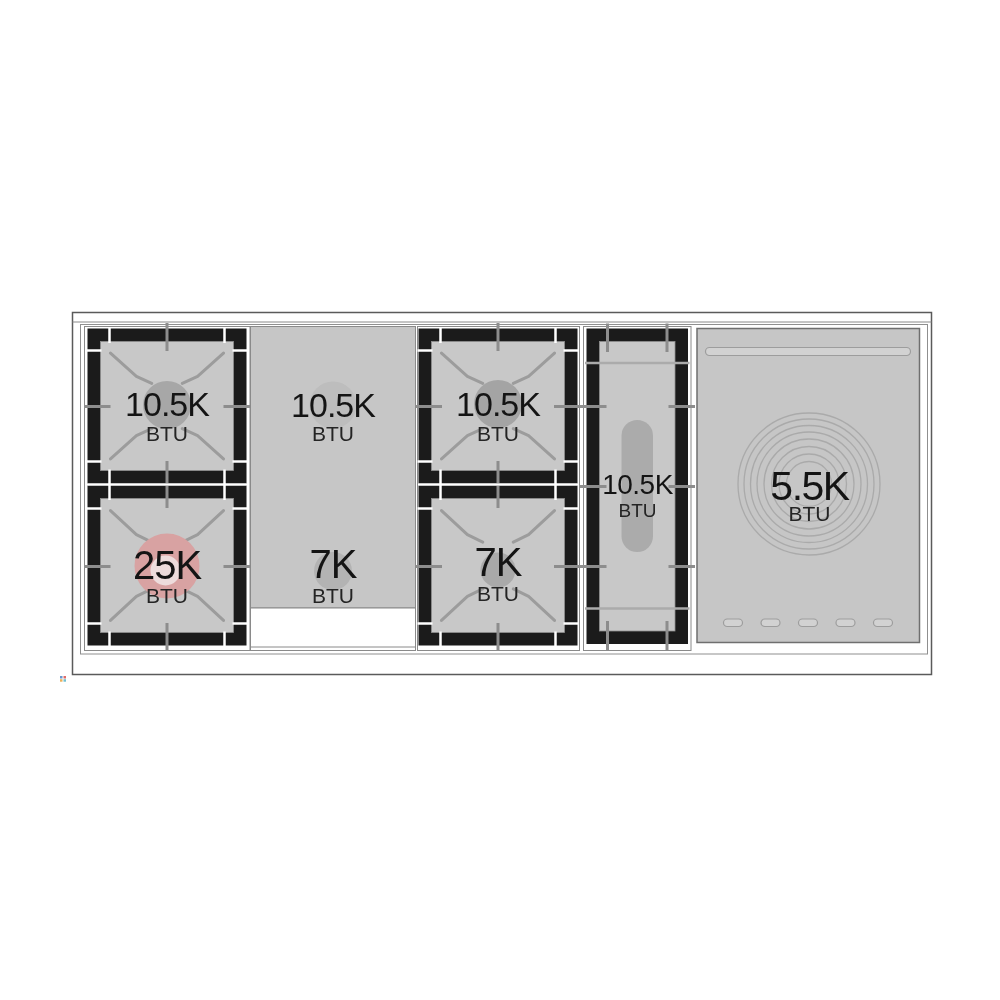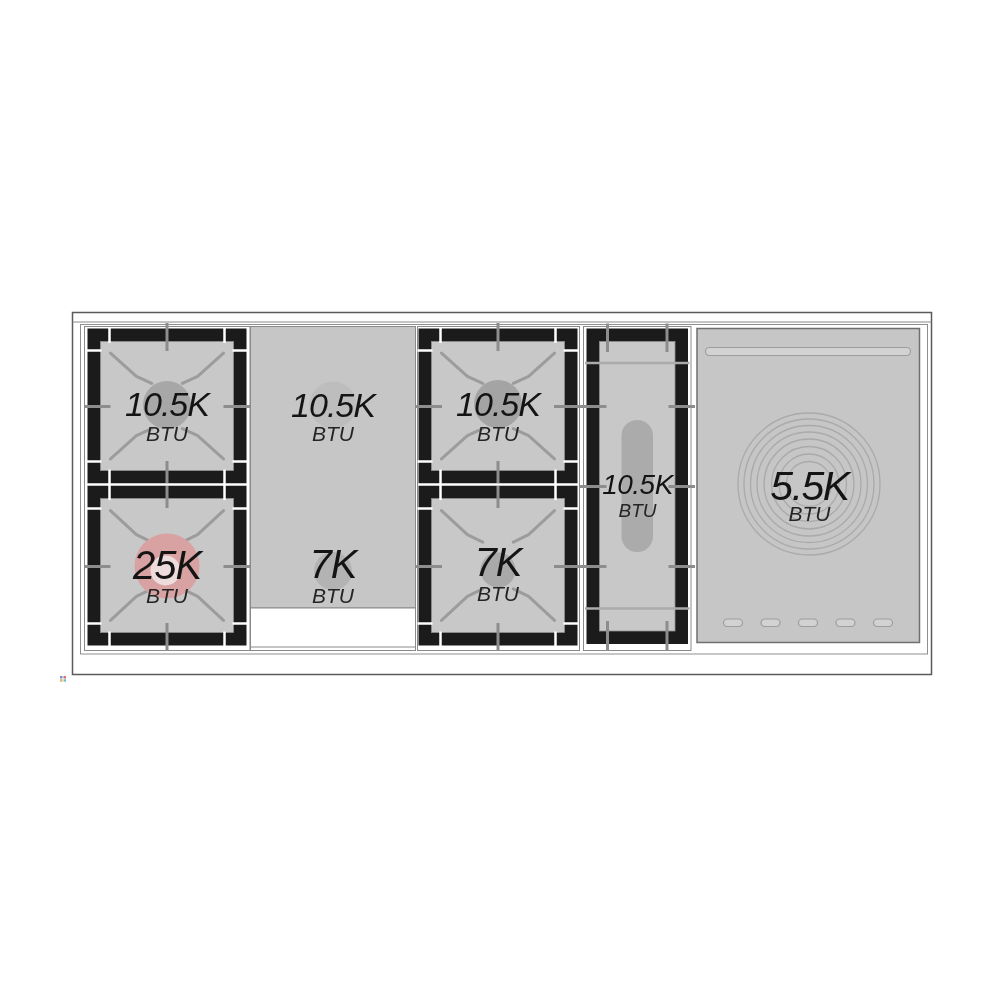--- a/index.html
+++ b/index.html
@@ -1,16 +1,16 @@
 <!DOCTYPE html>
 <html><head>
 <meta charset="utf-8">
 <style>
   html,body{margin:0;padding:0;background:#ffffff;}
-  #canvas{position:relative;width:1000px;height:1000px;background:#ffffff;overflow:hidden;font-style:italic;}
+  #canvas{position:relative;width:1000px;height:1000px;background:#ffffff;overflow:hidden;}
   svg{position:absolute;left:0;top:0;}
   text{font-family:"Liberation Sans","DejaVu Sans",sans-serif;fill:#141414;text-anchor:middle;}
   .val34{font-size:34px;letter-spacing:-1px;}
   .val40{font-size:40px;letter-spacing:-1px;}
   .val28{font-size:28px;letter-spacing:-0.5px;}
   .val41{font-size:41px;letter-spacing:-1.5px;}
   .unit21{font-size:21px;fill:#242424;}
   .unit19{font-size:19px;fill:#242424;}
   .frame{fill:#1b1b1b;}
   .inner{fill:#c8c8c8;stroke:#8f8f8f;stroke-width:0.8;}

